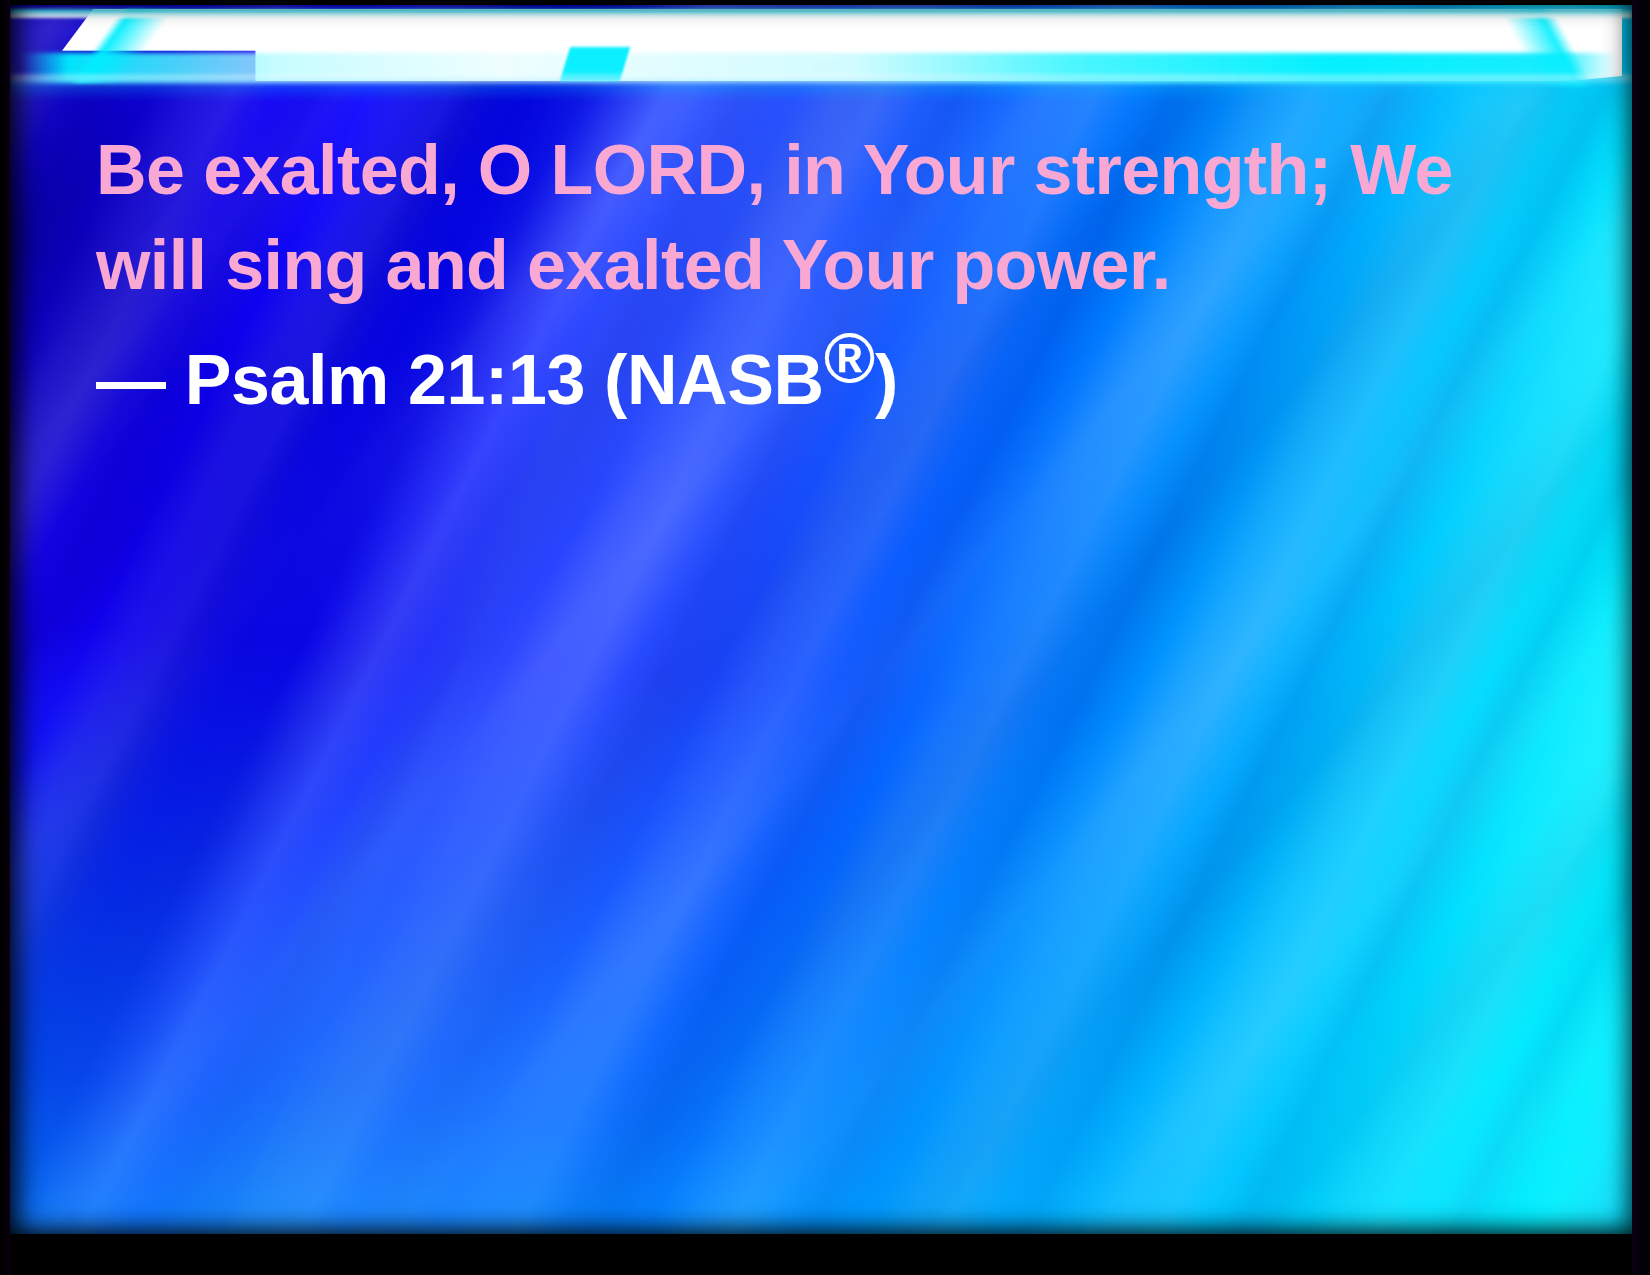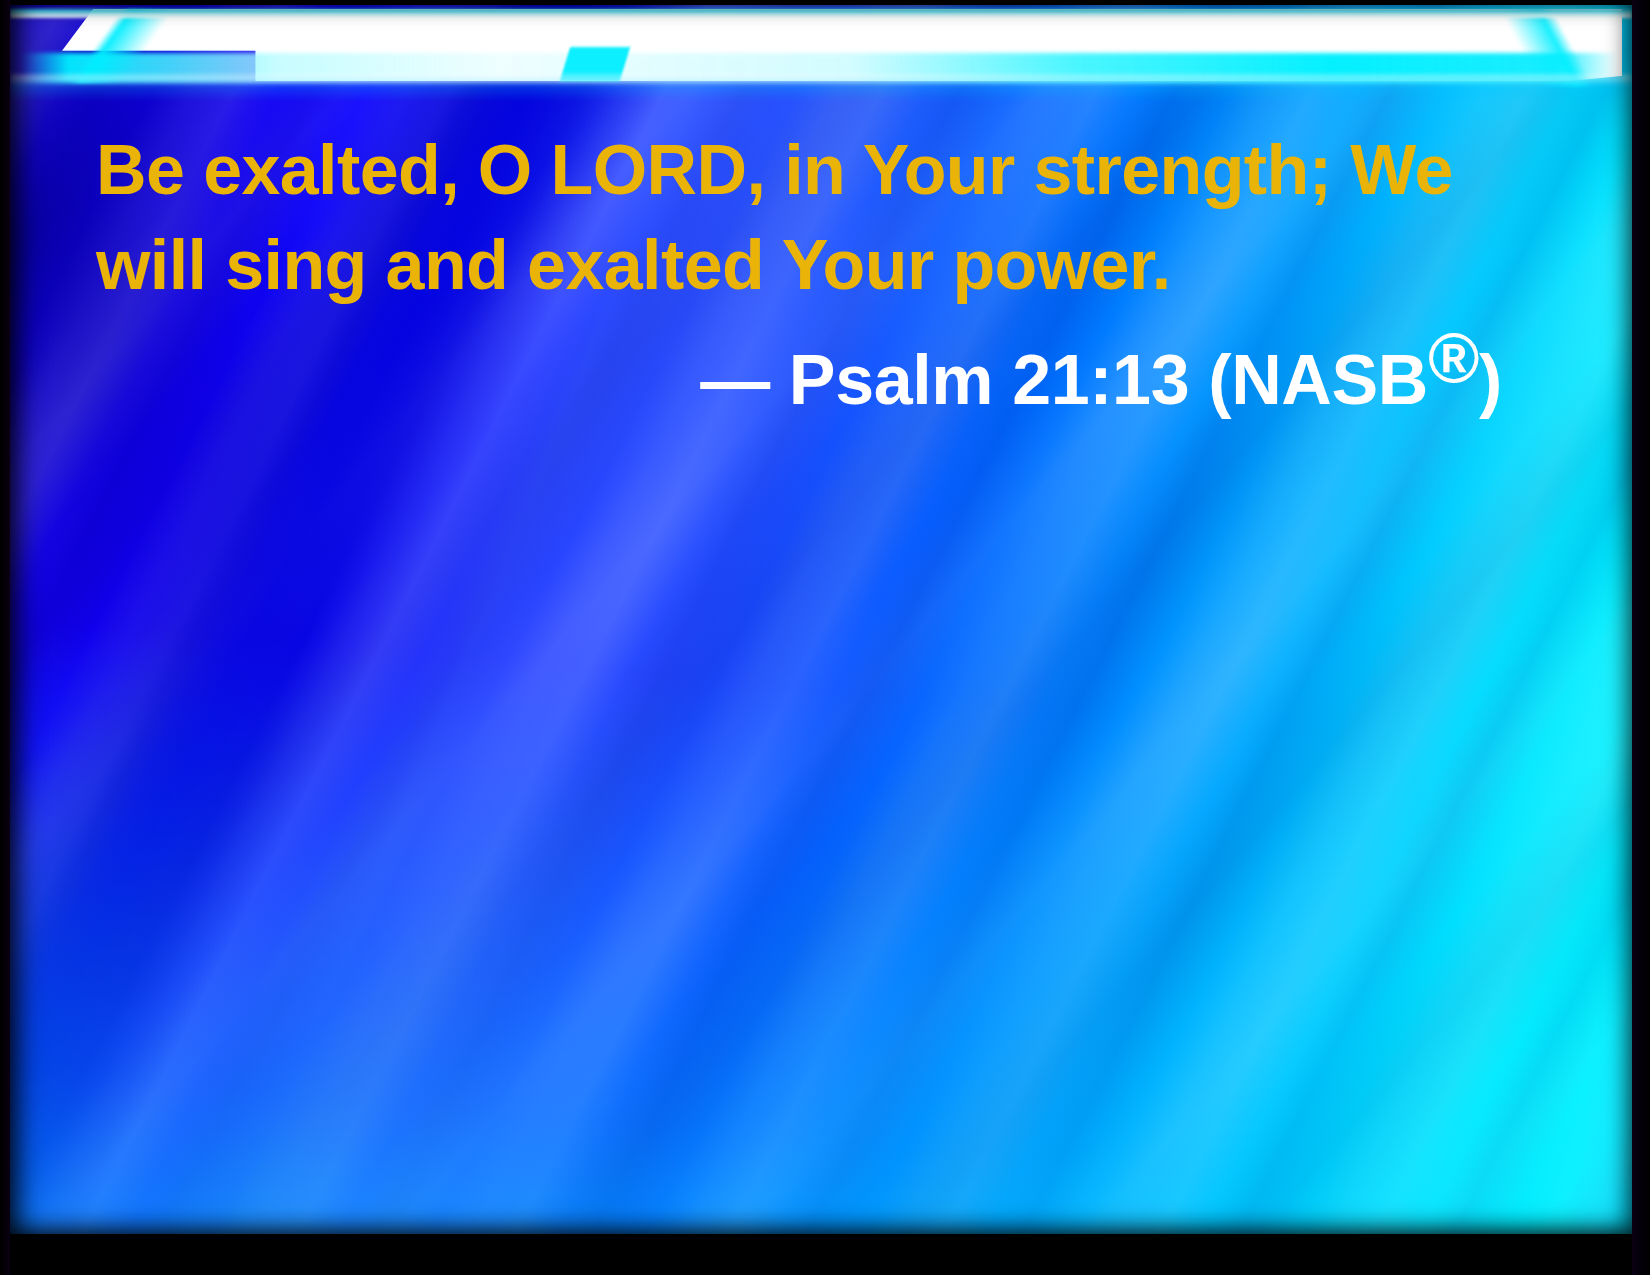--- a/index.html
+++ b/index.html
@@ -215,30 +215,30 @@
 
   
   .verse-block {
     position: absolute;
     left: 86px;
     top: 118px;
     width: 1420px;
     z-index: 30;
   }
   .verse-line {
-    color: #eab308;
+    color: #f9a8d4;
     font-weight: bold;
     font-size: 70px;
     line-height: 95px;
     letter-spacing: -0.6px;
     white-space: nowrap;
     font-family: "Liberation Sans", "DejaVu Sans", sans-serif;
   }
   .attribution {
-    text-align: right;
+    text-align: left;
     padding-right: 14px;
     margin-top: -2px;
   }
   .attribution .attr-text {
     font-size: 70px;
     line-height: 95px;
     font-weight: bold;
     color: #ffffff;
     letter-spacing: -0.4px;
     white-space: nowrap;

